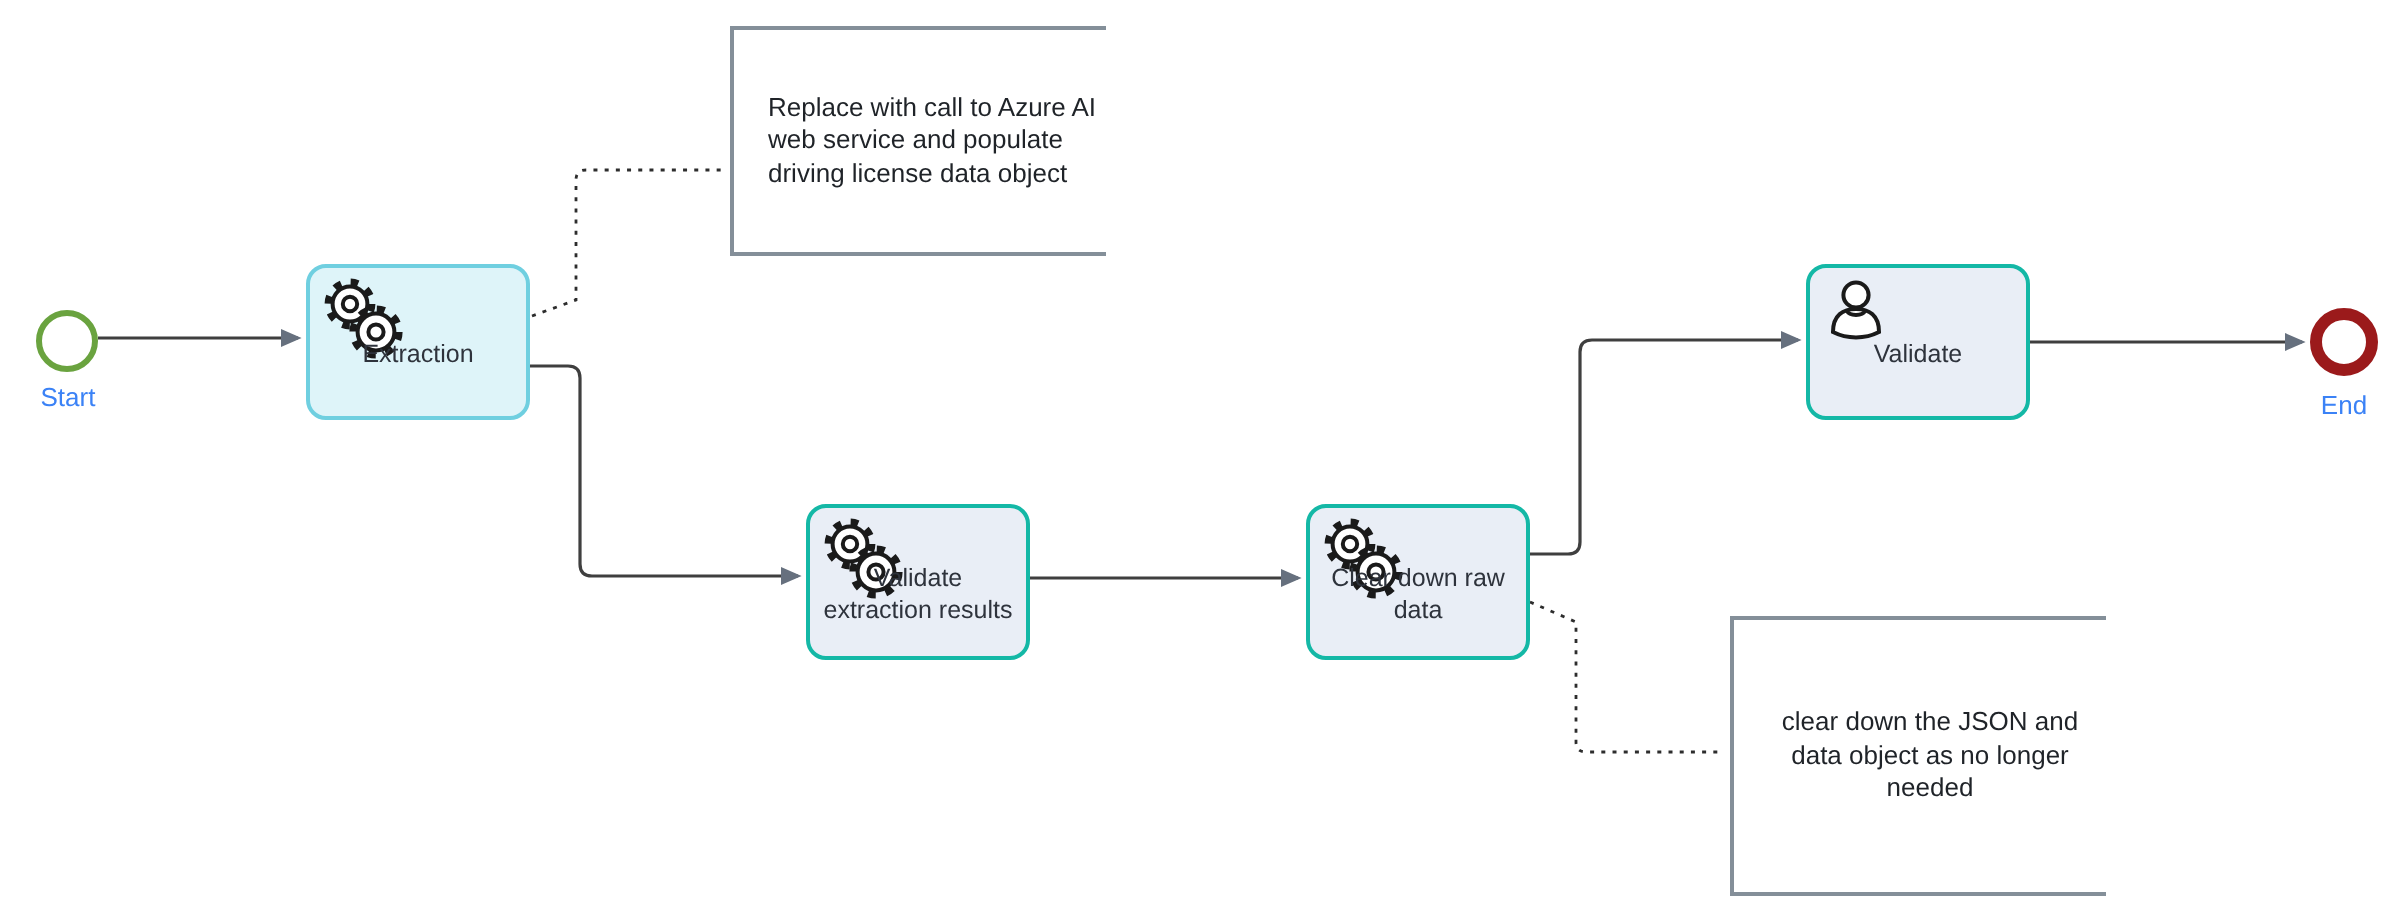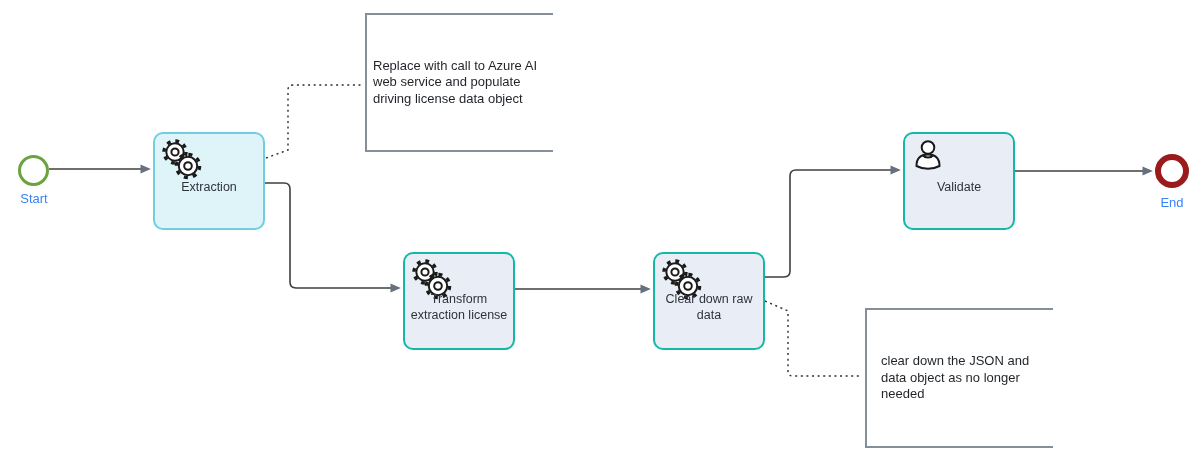--- a/index.html
+++ b/index.html
@@ -4,21 +4,21 @@
 <style>
   html,body{margin:0;padding:0;background:#ffffff;}
   .canvas{
     position:relative;width:1204px;height:461px;background:#ffffff;overflow:hidden;
     font-family:"Liberation Sans", sans-serif;color:#2e333c;
   }
   .connectors{position:absolute;left:0;top:0;width:1204px;height:461px;}
 
   
   .task{
-    position:absolute;width:112px;height:98px;border-radius:10px;
+    position:absolute;width:112px;height:78px;border-radius:10px;
     border:2px solid #14b8a6;background:#e9eef6;box-sizing:border-box;
     display:flex;align-items:center;justify-content:center;text-align:center;
   }
   .task--highlight{border-color:#6fcfe0;background:#def4f9;}
   .task .label{
     font-size:12.5px;line-height:16px;color:#2e333c;padding:12px 4px 0 4px;
     position:relative;z-index:2;
   }
   .task .icon{position:absolute;left:2px;top:2px;z-index:1;}
 
@@ -28,25 +28,25 @@
   .event--end{left:1155px;top:154px;width:34px;height:34px;border:6px solid #9b1a1b;}
   .event-label{position:absolute;font-size:13px;color:#3b82f6;transform:translateX(-50%);white-space:nowrap;}
   .event-label--start{left:34px;top:191px;}
   .event-label--end{left:1172px;top:195px;}
 
   
   .annotation{
     position:absolute;border:2px solid #848f99;border-right:none;box-sizing:border-box;
     display:flex;align-items:center;background:transparent;
   }
-  .annotation--azure{left:365px;top:13px;width:188px;height:139px;}
+  .annotation--azure{left:365px;top:13px;width:188px;height:115px;padding-left:11px;}
   .annotation--cleanup{left:865px;top:308px;width:188px;height:140px;}
   .annotation .note{margin:0;font-size:13px;line-height:16.5px;color:#1f2328;}
   .annotation--azure .note{padding-left:6px;padding-right:2px;}
-  .annotation--cleanup .note{padding-left:14px;padding-right:4px;}
+  .annotation--cleanup .note{padding-left:14px;padding-right:4px;text-align:center;}
 </style>
 </head>
 <body>
 
 <div class="canvas">
 
   <svg class="connectors" width="1204" height="461" viewBox="0 0 1204 461" xmlns="http://www.w3.org/2000/svg">
     <defs>
       <marker id="arrow" viewBox="0 0 13 13" markerWidth="13" markerHeight="13" refX="10" refY="6.5" orient="auto" markerUnits="userSpaceOnUse">
         <path d="M1.5,2 L11.8,6.5 L1.5,11 Z" fill="#66707e"></path>
@@ -86,21 +86,21 @@
     <svg class="icon" width="50" height="50" viewBox="0 0 50 50">
       <g stroke="#1a1a1a">
         <circle cx="18" cy="16" r="11" fill="none" stroke-width="3.4" stroke-dasharray="3.8 4.84"></circle>
         <circle cx="18" cy="16" r="8.7" fill="#ffffff" stroke-width="2"></circle>
         <circle cx="18" cy="16" r="3.6" fill="none" stroke-width="2"></circle>
         <circle cx="31" cy="30" r="11.6" fill="none" stroke-width="3.4" stroke-dasharray="4 5.12"></circle>
         <circle cx="31" cy="30" r="9.2" fill="#ffffff" stroke-width="2"></circle>
         <circle cx="31" cy="30" r="3.8" fill="none" stroke-width="2"></circle>
       </g>
     </svg>
-    <div class="label">Transform extraction license</div>
+    <div class="label">Validate extraction results</div>
   </div>
 
   <div class="task" style="left:903px;top:132px;">
     <svg class="icon" style="left:6px;top:3px;" width="40" height="40" viewBox="0 0 40 40">
       <g fill="none" stroke="#1a1a1a" stroke-width="2" stroke-linecap="round">
         <circle cx="17" cy="10.5" r="6.3" fill="#ffffff"></circle>
         <path d="M5.5,29 c0,-8.5 5.2,-11.5 11.5,-11.5 s11.5,3 11.5,11.5 c-7,3.6 -16,3.6 -23,0 Z" fill="#ffffff"></path>
         <path d="M12.5,18.5 c1.2,2.6 7.8,2.6 9,0"></path>
       </g>
     </svg>

